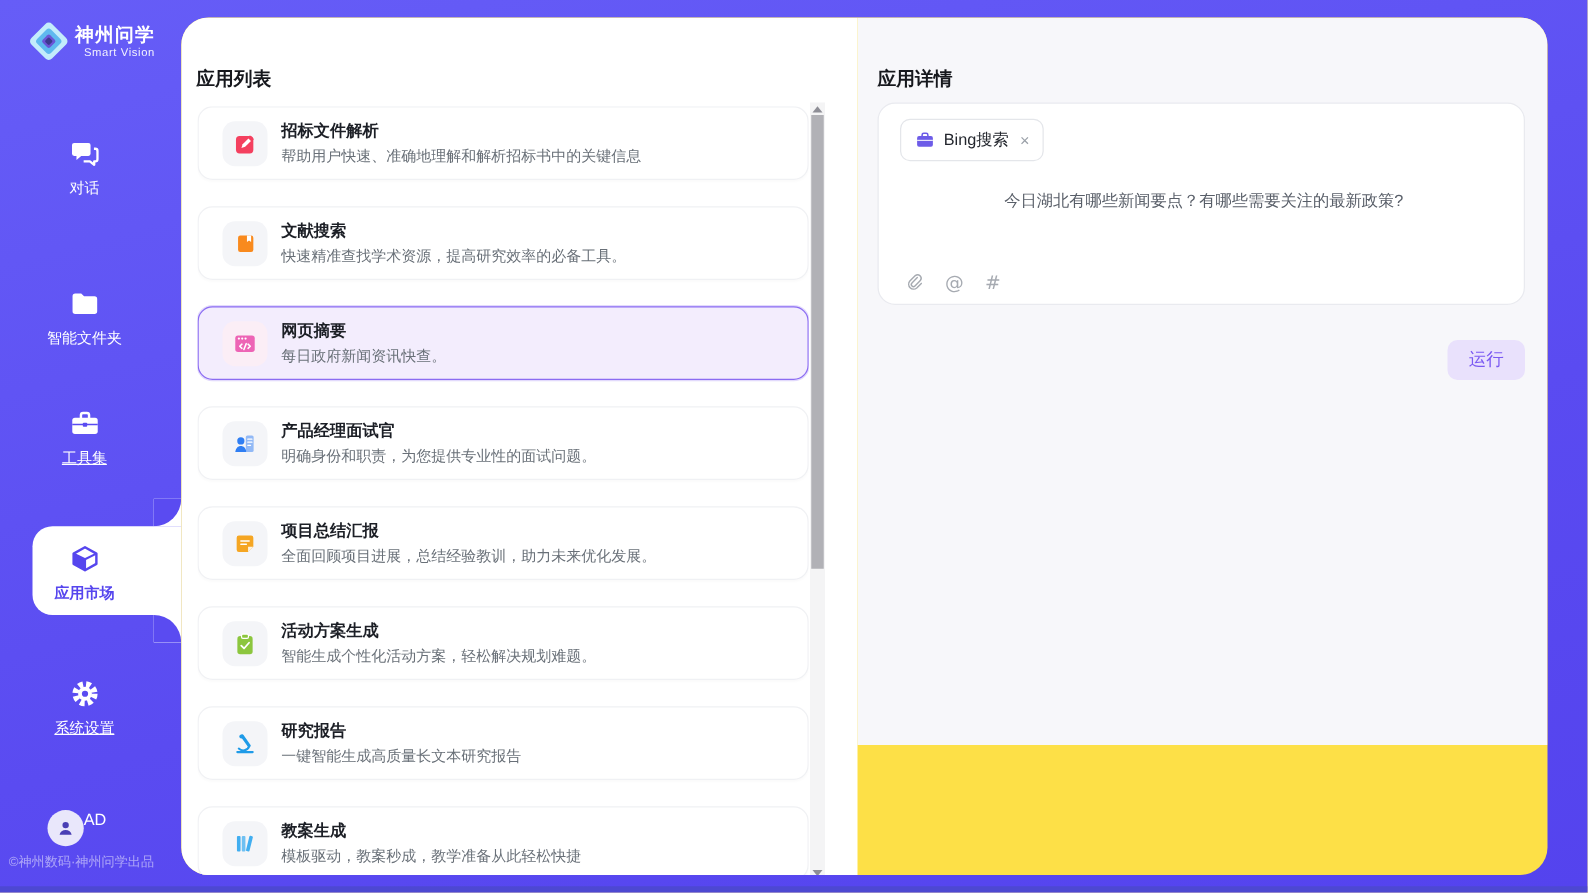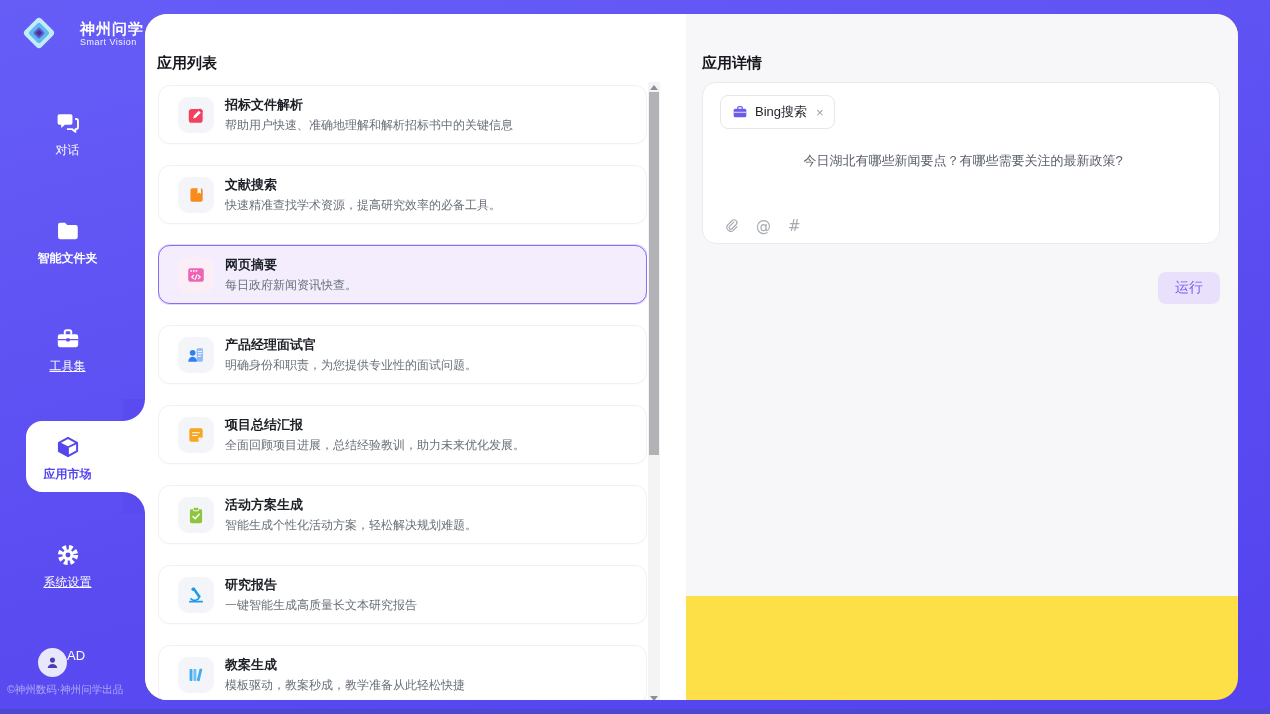--- a/index.html
+++ b/index.html
@@ -4,21 +4,21 @@
 <style>
   html,body{margin:0;padding:0;}
   body{
     width:1270px;height:714px;overflow:hidden;position:relative;
     font-family:"Liberation Sans","DejaVu Sans",sans-serif;
     background:linear-gradient(165deg,#665df7 0%,#5a4bf1 60%,#5443ee 100%);
   }
   .bottom-strip{position:absolute;left:0;bottom:0;width:1270px;height:5px;background:#4d48d2;}
   
   .sidebar{position:absolute;left:0;top:0;width:145px;height:714px;color:#fff;}
-  .logo{position:absolute;left:22px;top:16px;display:flex;align-items:center;gap:24px;}
+  .logo{position:absolute;left:22px;top:16px;display:flex;align-items:center;gap:4px;text-align:right;}
   .logo svg{width:34px;height:34px;}
   .logo .l-name{font-size:15px;font-weight:bold;letter-spacing:1px;line-height:17px;}
   .logo .l-tag{font-size:9px;opacity:.92;letter-spacing:.5px;}
   .nav-item{position:absolute;left:0;width:135px;text-align:center;cursor:pointer;}
   .nav-item svg{width:26px;height:26px;display:block;margin:0 auto 6px;}
   .nav-label{font-size:12px;color:#fff;}
   .nav-label.underlined{text-decoration:underline;}
   
   .active-bubble{position:absolute;left:26px;top:421px;width:119px;height:71px;background:#ffffff;border-radius:16px 0 0 16px;}
   .fillet{position:absolute;right:0;width:22px;height:22px;background:#ffffff;overflow:hidden;}
@@ -88,21 +88,21 @@
     </div>
 
     <div class="nav-item" style="top:110px;">
       <svg viewBox="0 0 24 24">
         <path d="M4 4h10.5A1.6 1.6 0 0 1 16.1 5.6V12a1.6 1.6 0 0 1-1.6 1.6H9.2l-3.5 3v-3H4A1.6 1.6 0 0 1 2.4 12V5.6A1.6 1.6 0 0 1 4 4z" fill="#fff"></path>
         <path d="M18.6 8.3h1A1.6 1.6 0 0 1 21.2 9.9v6.1a1.6 1.6 0 0 1-1.6 1.6h-.8v2.6l-3.2-2.6H11" fill="none" stroke="#fff" stroke-width="1.7" stroke-linejoin="round"></path>
       </svg>
       <div class="nav-label">对话</div>
     </div>
 
-    <div class="nav-item" style="top:218px;font-weight:bold;">
+    <div class="nav-item" style="top:230px;">
       <svg viewBox="0 0 24 24">
         <path d="M2.8 6.4a2 2 0 0 1 2-2h4.4l2.1 2.1H19a2 2 0 0 1 2 2v9.1a2 2 0 0 1-2 2H4.8a2 2 0 0 1-2-2z" fill="#fff"></path>
       </svg>
       <div class="nav-label">智能文件夹</div>
     </div>
 
     <div class="nav-item" style="top:326px;">
       <svg viewBox="0 0 24 24">
         <path d="M9 8V5.6A1.6 1.6 0 0 1 10.6 4h2.8A1.6 1.6 0 0 1 15 5.6V8" fill="none" stroke="#fff" stroke-width="1.8"></path>
         <rect x="2.6" y="7.6" width="18.8" height="12" rx="2" fill="#fff"></rect>

